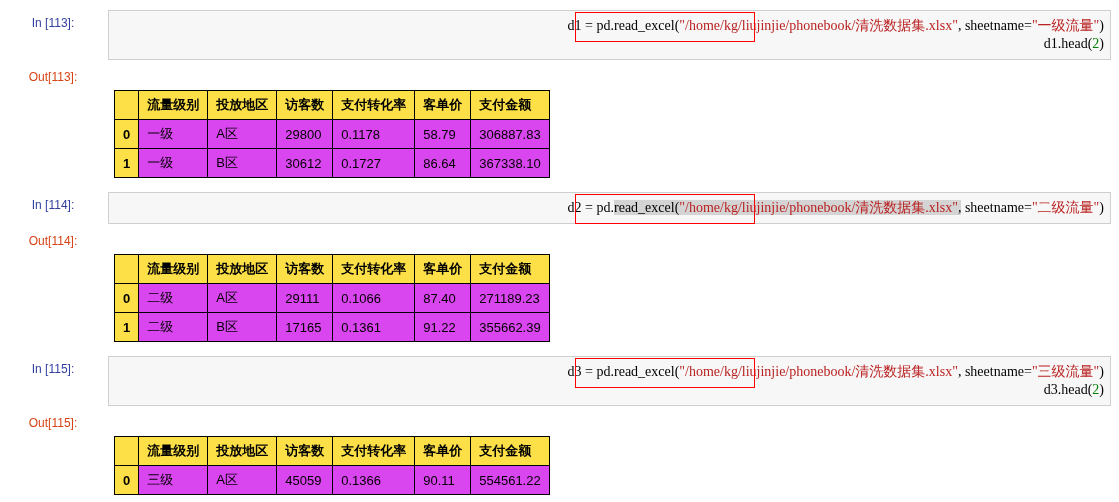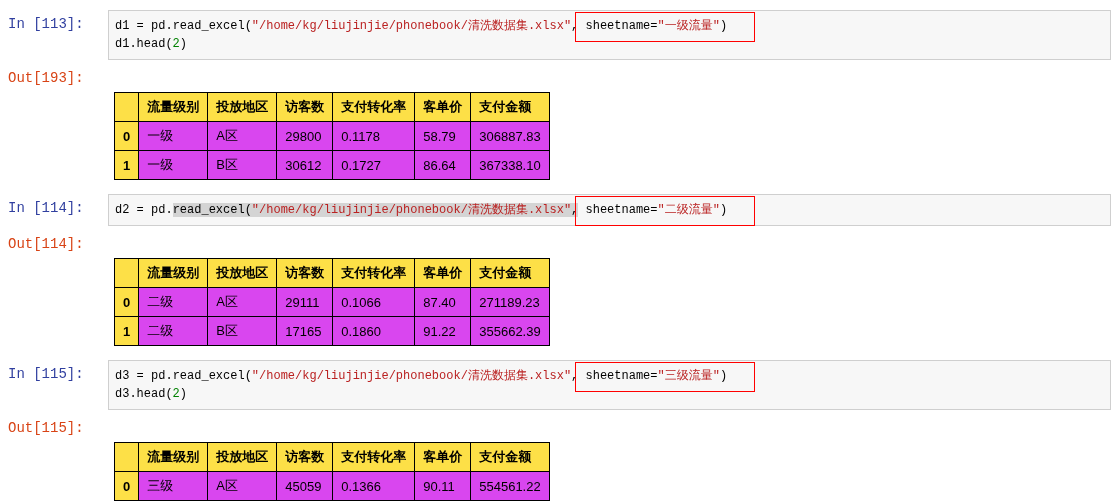--- a/index.html
+++ b/index.html
@@ -11,41 +11,42 @@
       color: #000;
     }
     .cell {
       display: flex;
       align-items: flex-start;
       margin-bottom: 4px;
     }
     .prompt {
       min-width: 90px;
       width: 90px;
-      font-family: Liberation Mono, monospace;
-      font-size: 14px;
-      text-align: left;
+      font-family: Liberation Sans, sans-serif;
+      font-size: 12px;
+      text-align: center;
       padding: 6px 10px 0 0;
       flex-shrink: 0;
     }
     .prompt.in { color: #303F9F; }
     .prompt.out { color: #D84315; }
     .input-area {
       flex: 1;
       border: 1px solid #CFCFCF;
       background: #F7F7F7;
       padding: 6px 6px;
       position: relative;
     }
     .code-line {
-      font-family: Liberation Mono, monospace;
-      font-size: 12px;
+      font-family: Liberation Serif, serif;
+      font-size: 14px;
       line-height: 18px;
       white-space: pre;
       position: relative;
+      text-align: right;
     }
     .hl-sel {
       background: #d4d4d4;
     }
     .str { color: #BA2121; }
     .num { color: #008000; }
     .plain { color: #000; }
     .redbox {
       position: absolute;
       border: 1px solid #ff0000;
@@ -79,21 +80,21 @@
 
 <div id="root">
     <div class="cell">
       <div class="prompt in">In  [113]:</div>
       <div class="input-area">
         <div class="code-line" style="position: relative;"><span class="plain">d1</span><span class="plain"> = pd.</span><span class="plain">read_excel(</span><span class="str">"/home/kg/liujinjie/phonebook/清洗数据集.xlsx"</span><span class="plain">,</span><span class="plain"> sheetname=</span><span class="str">"一级流量"</span><span class="plain">)</span><div class="redbox" style="left: 460px; top: -5px; width: 178px; height: 28px;"></div></div>
         <div class="code-line"><span class="plain">d1.head(</span><span class="num">2</span><span class="plain">)</span></div>
       </div>
     </div>
     <div class="cell">
-      <div class="prompt out">Out[193]:</div>
+      <div class="prompt out">Out[113]:</div>
       <div class="output-area" style="padding: 2px 0px 0px 6px;"></div>
     </div>
     <div class="cell">
       <div class="prompt"></div>
       <div class="output-area">
         <table class="dataframe">
           <thead>
             <tr>
               <th></th>
               <th>流量级别</th>
@@ -160,21 +161,21 @@
               <td>29111</td>
               <td>0.1066</td>
               <td>87.40</td>
               <td>271189.23</td>
             </tr>
             <tr>
               <th>1</th>
               <td>二级</td>
               <td>B区</td>
               <td>17165</td>
-              <td>0.1860</td>
+              <td>0.1361</td>
               <td>91.22</td>
               <td>355662.39</td>
             </tr>
           </tbody>
         </table>
       </div>
     </div>
     <div class="cell">
       <div class="prompt in">In  [115]:</div>
       <div class="input-area">

